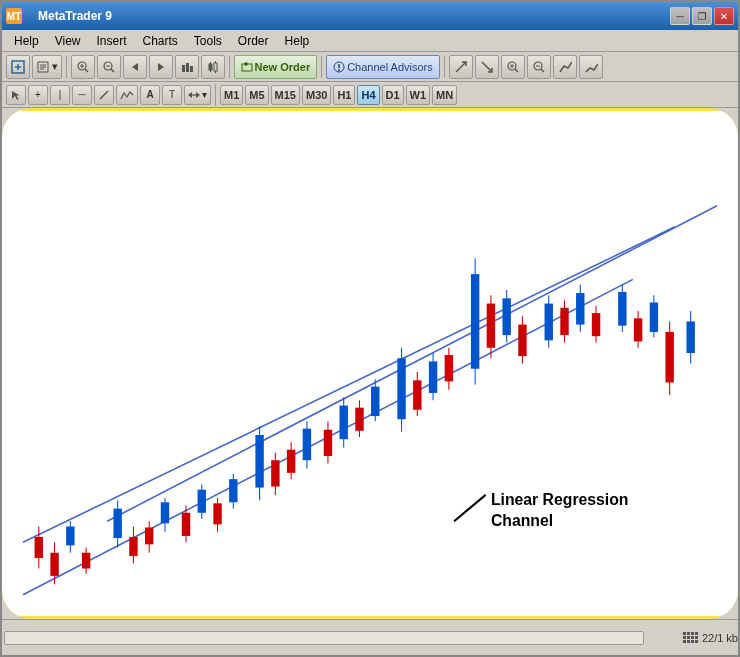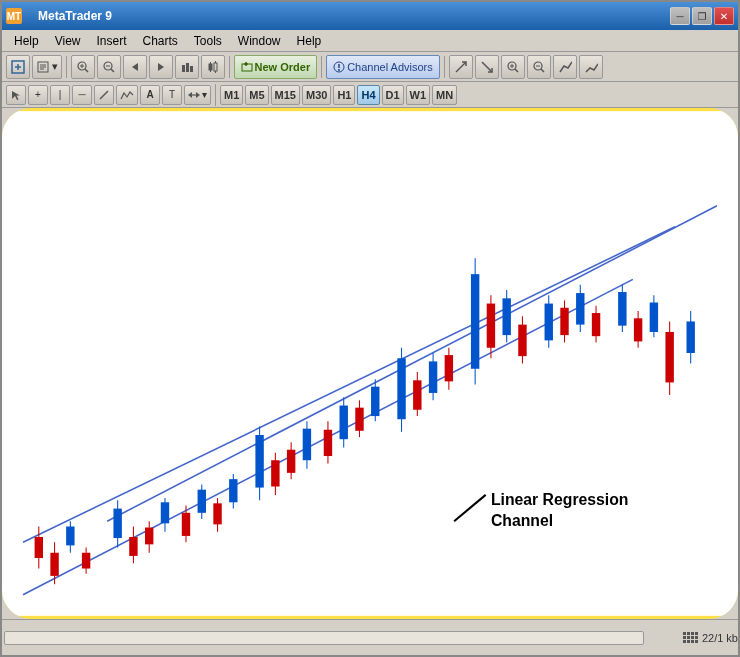--- a/index.html
+++ b/index.html
@@ -248,21 +248,21 @@
       <div class="win-btn close">✕</div>
     </div>
   </div>
 
   <div class="menu-bar">
     <div class="menu-item">Help</div>
     <div class="menu-item">View</div>
     <div class="menu-item">Insert</div>
     <div class="menu-item">Charts</div>
     <div class="menu-item">Tools</div>
-    <div class="menu-item">Window</div>
+    <div class="menu-item">Order</div>
     <div class="menu-item">Help</div>
   </div>
 
   <div class="toolbar">
 
     <div class="tb-btn">
       <svg width="14" height="14" viewBox="0 0 14 14">
           <rect x="1" y="1" width="12" height="12" fill="none" stroke="#336699" stroke-width="1.5"></rect>
           <line x1="4" y1="7" x2="10" y2="7" stroke="#336699" stroke-width="1.5"></line>
           <line x1="7" y1="4" x2="7" y2="10" stroke="#336699" stroke-width="1.5"></line>

